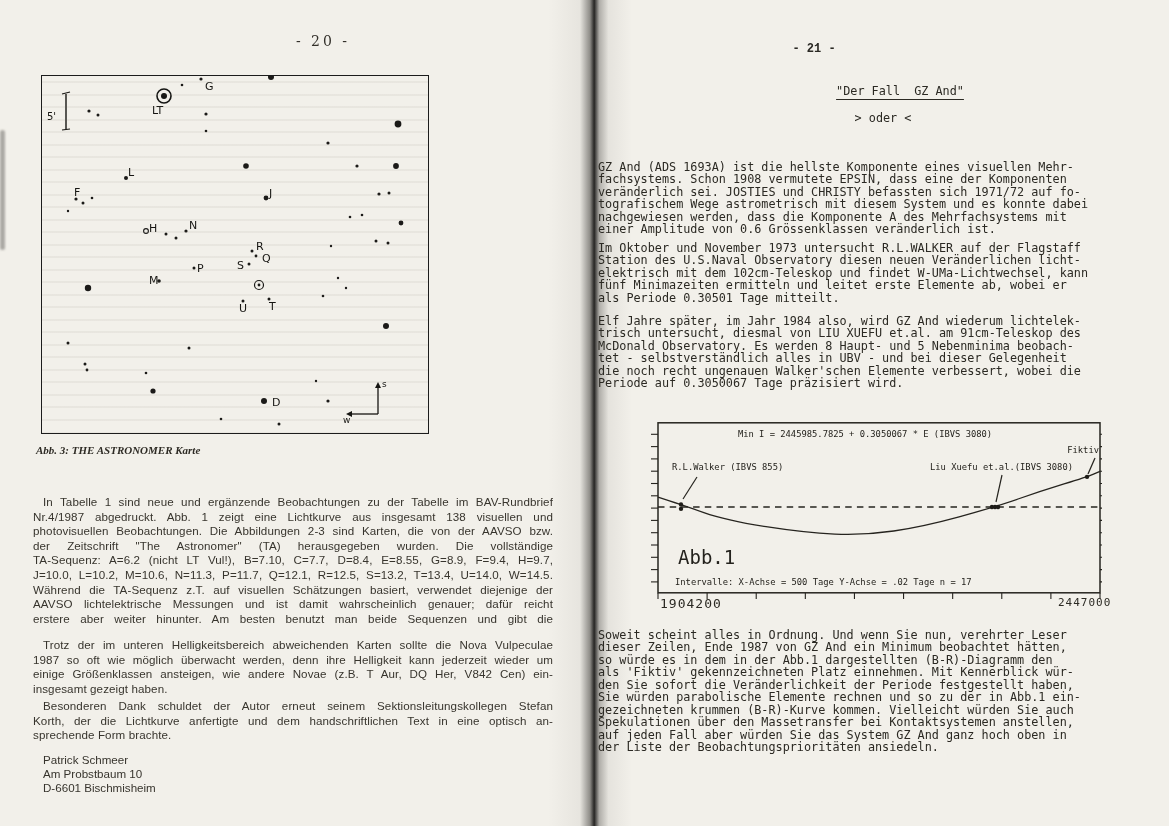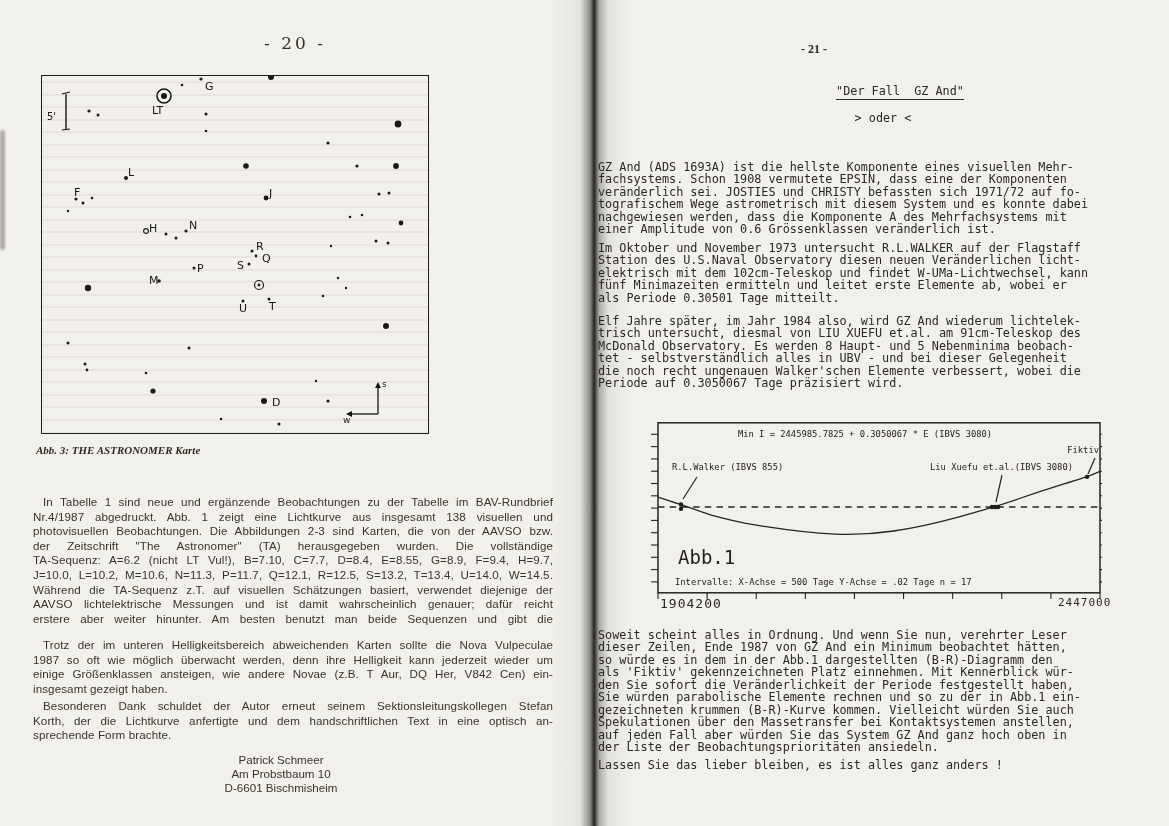--- a/index.html
+++ b/index.html
@@ -1,37 +1,37 @@
 <!DOCTYPE html>
 <html><head>
 <meta charset="utf-8">
 <style>
   html,body{margin:0;padding:0;}
   body{width:1169px;height:826px;position:relative;overflow:hidden;
        background:#f2f0ea;font-family:"Liberation Sans",sans-serif;}
   #scan{position:absolute;inset:0;}
   .abs{position:absolute;}
   
-  #hdr20{left:240px;top:33px;width:110px;text-align:center;
-         font-family:"DejaVu Serif",serif;font-size:17px;letter-spacing:3px;color:#33302a;}
+  #hdr20{left:268px;top:33px;width:110px;text-align:center;
+         font-family:"DejaVu Serif",serif;font-size:14px;letter-spacing:3px;color:#33302a;}
   #hdr21{left:769px;top:42px;width:90px;text-align:center;white-space:pre;
-         font-family:Liberation Serif, serif;font-size:12px;font-weight:700;color:#2b2924;}
+         font-family:Liberation Mono, monospace;font-size:12px;font-weight:700;color:#2b2924;}
   
   #chart-box{left:41px;top:75px;width:386px;height:357px;border:1.5px solid #1c1c1c;}
   #chart-box svg{position:absolute;left:0;top:0;}
   .ghost{position:absolute;inset:0;pointer-events:none;
          background:repeating-linear-gradient(0deg, rgba(104,96,82,0.07) 0 1.5px, transparent 1.5px 12.5px);}
   #chart-caption{left:36px;top:444px;font-family:Liberation Serif, serif;font-style:italic;
                  font-weight:700;font-size:11px;color:#2e2b25;}
   
   .sans-par{left:33px;width:520px;font-size:11.6px;color:#37342d;letter-spacing:0.1px;}
   .sans-line{height:14.6px;text-align:justify;text-align-last:justify;overflow:visible;white-space:nowrap;}
   .sans-line.first{text-indent:10px;}
   .sans-line.last{text-align-last:left;}
-  #signature{left:34px;top:753px;width:494px;text-align:center;font-size:11.6px;
+  #signature{left:43px;top:753px;width:494px;text-align:left;font-size:11.6px;
              line-height:13.8px;color:#37342d;}
   
   .mono{font-family:"DejaVu Sans Mono",monospace;color:#2b2923;}
   .mono-par{left:598px;font-size:11.8px;line-height:12.45px;white-space:pre;}
   .ctr{transform:translateX(-50%);font-size:11.8px;white-space:pre;}
   .uline{text-decoration:underline;text-underline-offset:3.5px;text-decoration-thickness:1px;}
   #h-quote{left:900px;top:84px;}
   #h-oder{left:883px;top:111px;text-align:center;}
   #h-question{left:855px;top:134px;}
   
@@ -238,15 +238,14 @@
       <text x="26" y="48" font-size="8.8" class="fig-text">R.L.Walker (IBVS 855)</text>
       <text x="284" y="48" font-size="8.8" class="fig-text">Liu Xuefu et.al.(IBVS 3080)</text>
       <text x="453" y="31" font-size="8.8" class="fig-text" text-anchor="end">Fiktiv</text>
       <text x="32" y="142" font-size="19" class="fig-text">Abb.1</text>
       <text x="29" y="163" font-size="8.8" class="fig-text">Intervalle:     X-Achse = 500 Tage      Y-Achse = .02 Tage       n =  17</text>
     </svg>
   <div class="abs mono" id="xtick-left">1904200</div>
   <div class="abs mono" id="xtick-right">2447000</div>
 
   <div class="abs mono mono-par" id="rb0" style="top: 629px;"><div>Soweit scheint alles in Ordnung. Und wenn Sie nun, verehrter Leser</div><div>dieser Zeilen, Ende 1987 von GZ And ein Minimum beobachtet hätten,</div><div>so würde es in dem in der Abb.1 dargestellten (B-R)-Diagramm den</div><div>als 'Fiktiv' gekennzeichneten Platz einnehmen. Mit Kennerblick wür-</div><div>den Sie sofort die Veränderlichkeit der Periode festgestellt haben,</div><div>Sie würden parabolische Elemente rechnen und so zu der in Abb.1 ein-</div><div>gezeichneten krummen (B-R)-Kurve kommen. Vielleicht würden Sie auch</div><div>Spekulationen über den Massetransfer bei Kontaktsystemen anstellen,</div><div>auf jeden Fall aber würden Sie das System GZ And ganz hoch oben in</div><div>der Liste der Beobachtungsprioritäten ansiedeln.</div></div>
-  <div class="abs mono mono-par" id="rb1" style="top: 759px;"><div>Lassen Sie das lieber bleiben, es ist alles ganz anders !</div></div>
 
 </div>
 
 </body></html>

